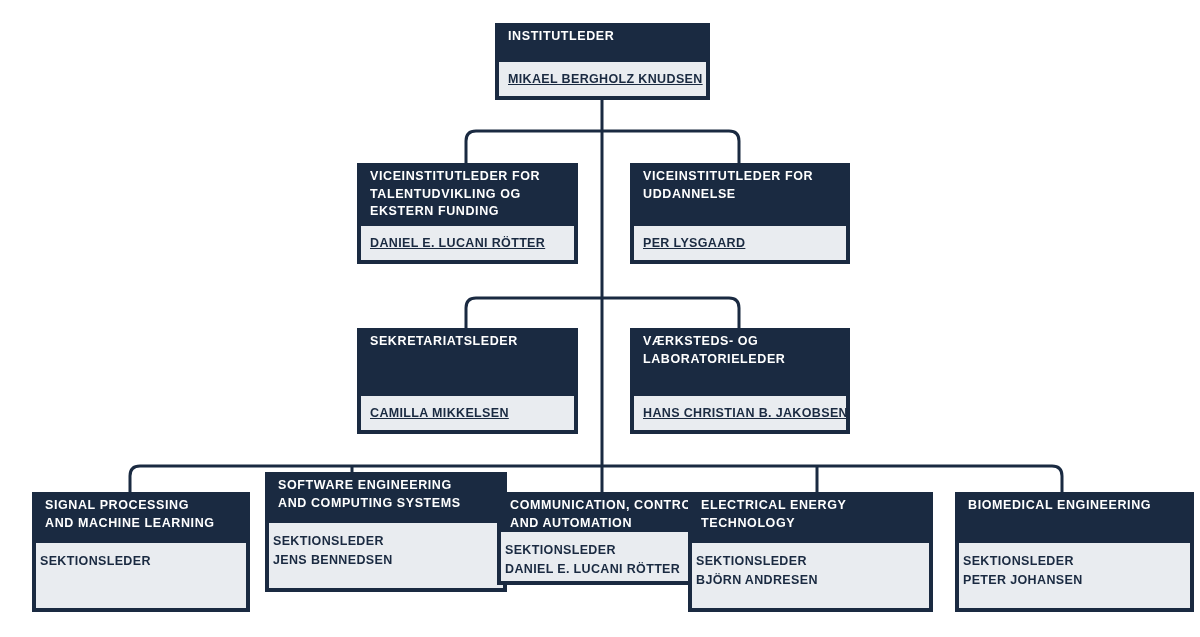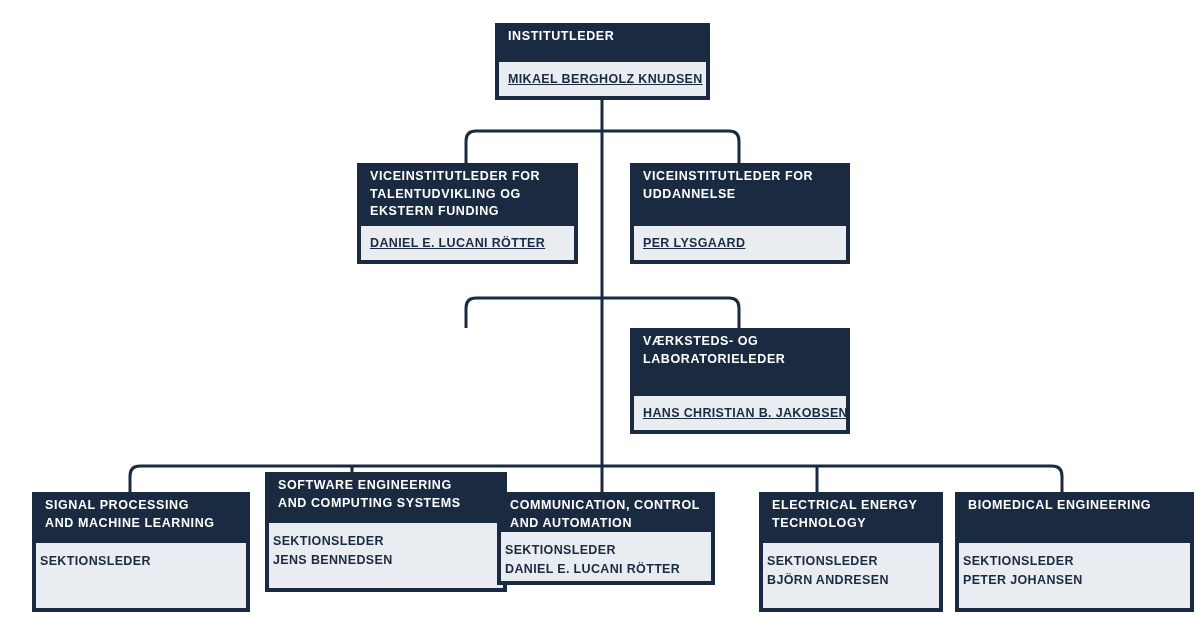--- a/index.html
+++ b/index.html
@@ -88,20 +88,24 @@
 EKSTERN FUNDING</div>
     <div class="node-body body-center">DANIEL E. LUCANI RÖTTER</div>
   </div>
 
   <div class="node" style="left:630px;top:163px;width:220px;height:101px">
     <div class="node-title">VICEINSTITUTLEDER FOR
 UDDANNELSE</div>
     <div class="node-body body-center">PER LYSGAARD</div>
   </div>
 
+  <div class="node" style="left:357px;top:328px;width:221px;height:106px">
+    <div class="node-title">SEKRETARIATSLEDER</div>
+    <div class="node-body body-center">CAMILLA MIKKELSEN</div>
+  </div>
 
   <div class="node" style="left:630px;top:328px;width:220px;height:106px">
     <div class="node-title">VÆRKSTEDS- OG
 LABORATORIELEDER</div>
     <div class="node-body body-center">HANS CHRISTIAN B. JAKOBSEN</div>
   </div>
 
   <div class="node" style="left:32px;top:492px;width:218px;height:120px">
     <div class="node-title">SIGNAL PROCESSING
 AND MACHINE LEARNING</div>
@@ -121,21 +125,21 @@
 
   <div class="node" style="left:497px;top:492px;width:218px;height:93px">
     <div class="node-title">COMMUNICATION, CONTROL
 AND AUTOMATION</div>
     <div class="node-body body-top">
       <div>SEKTIONSLEDER</div>
       <div>DANIEL E. LUCANI RÖTTER</div>
     </div>
   </div>
 
-  <div class="node" style="left:759px;top:492px;width:184px;height:120px">
+  <div class="node" style="left:688px;top:492px;width:245px;height:120px">
     <div class="node-title">ELECTRICAL ENERGY
 TECHNOLOGY</div>
     <div class="node-body body-top">
       <div>SEKTIONSLEDER</div>
       <div>BJÖRN ANDRESEN</div>
     </div>
   </div>
 
   <div class="node" style="left:955px;top:492px;width:239px;height:120px">
     <div class="node-title">BIOMEDICAL ENGINEERING</div>

